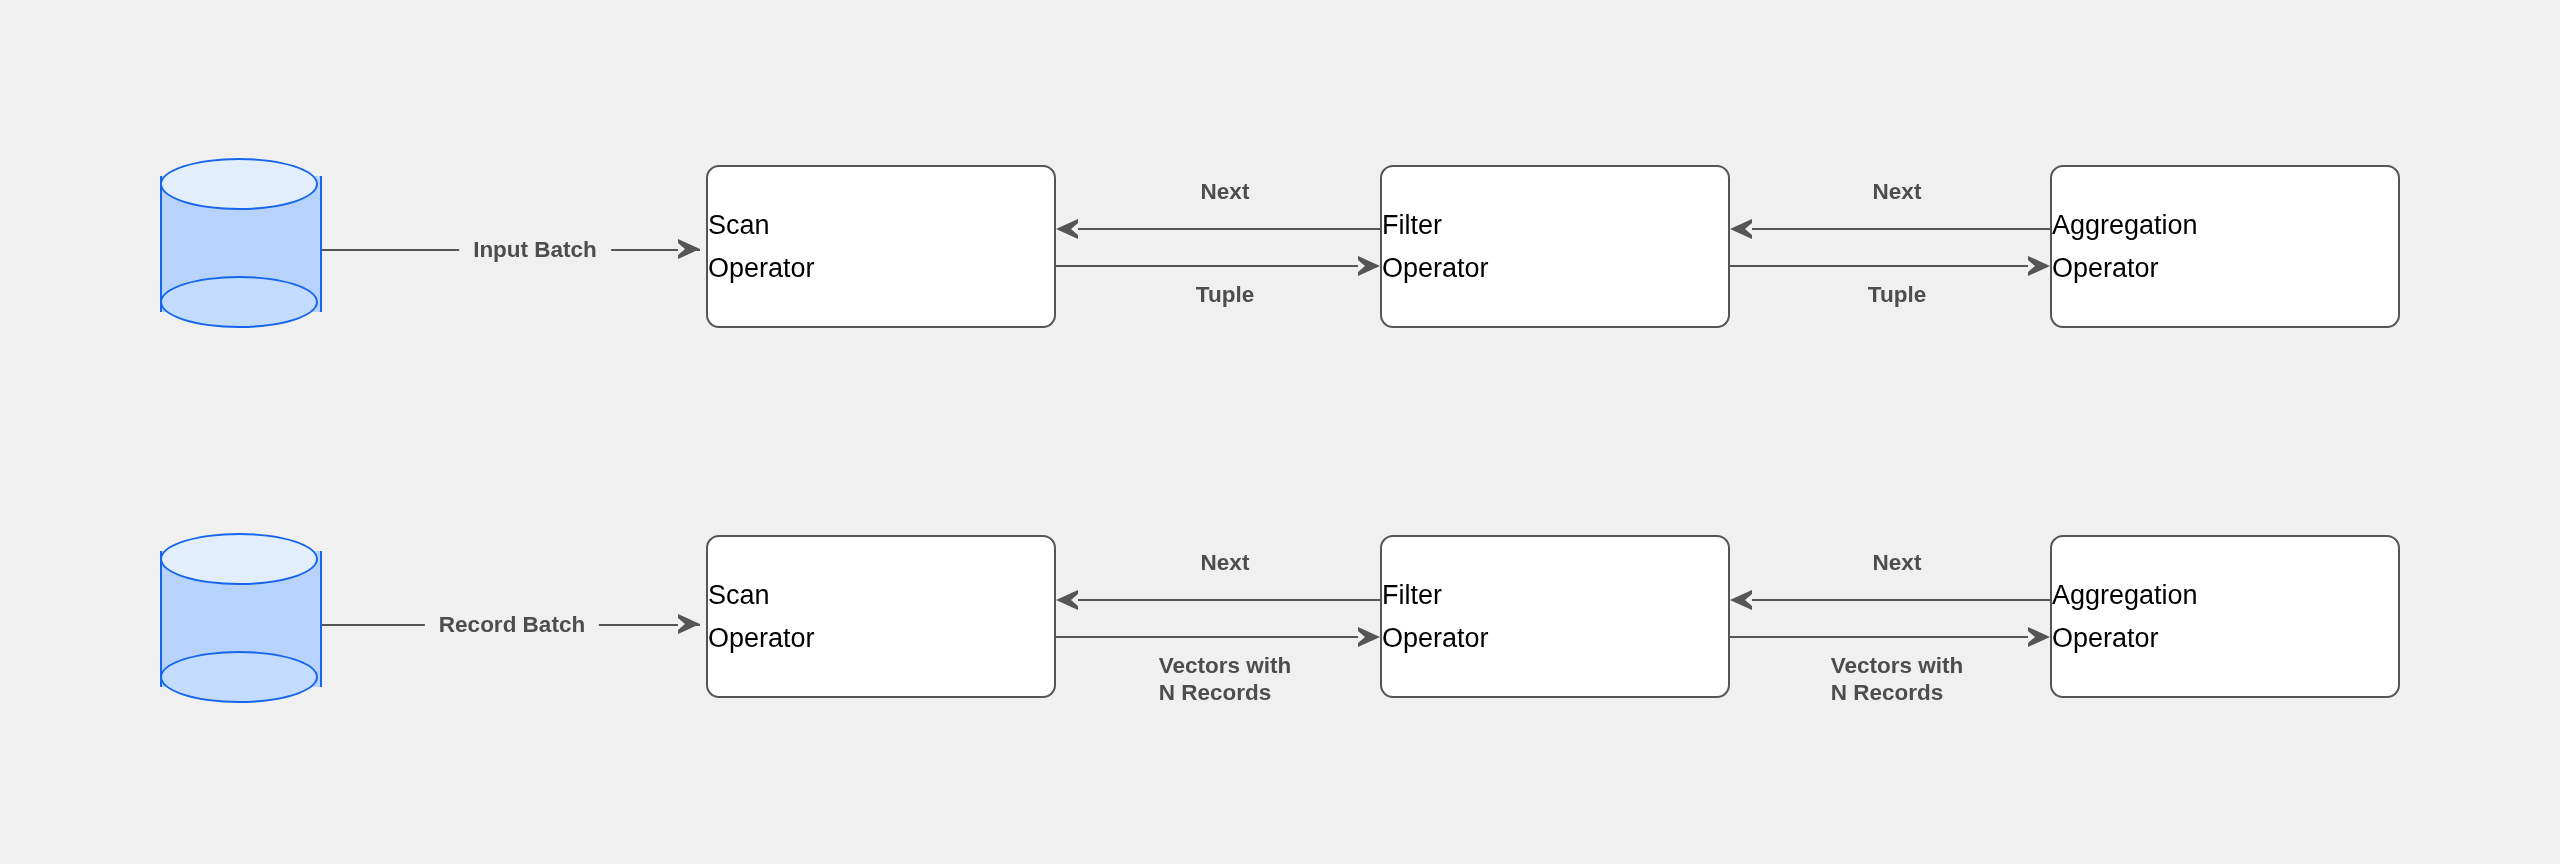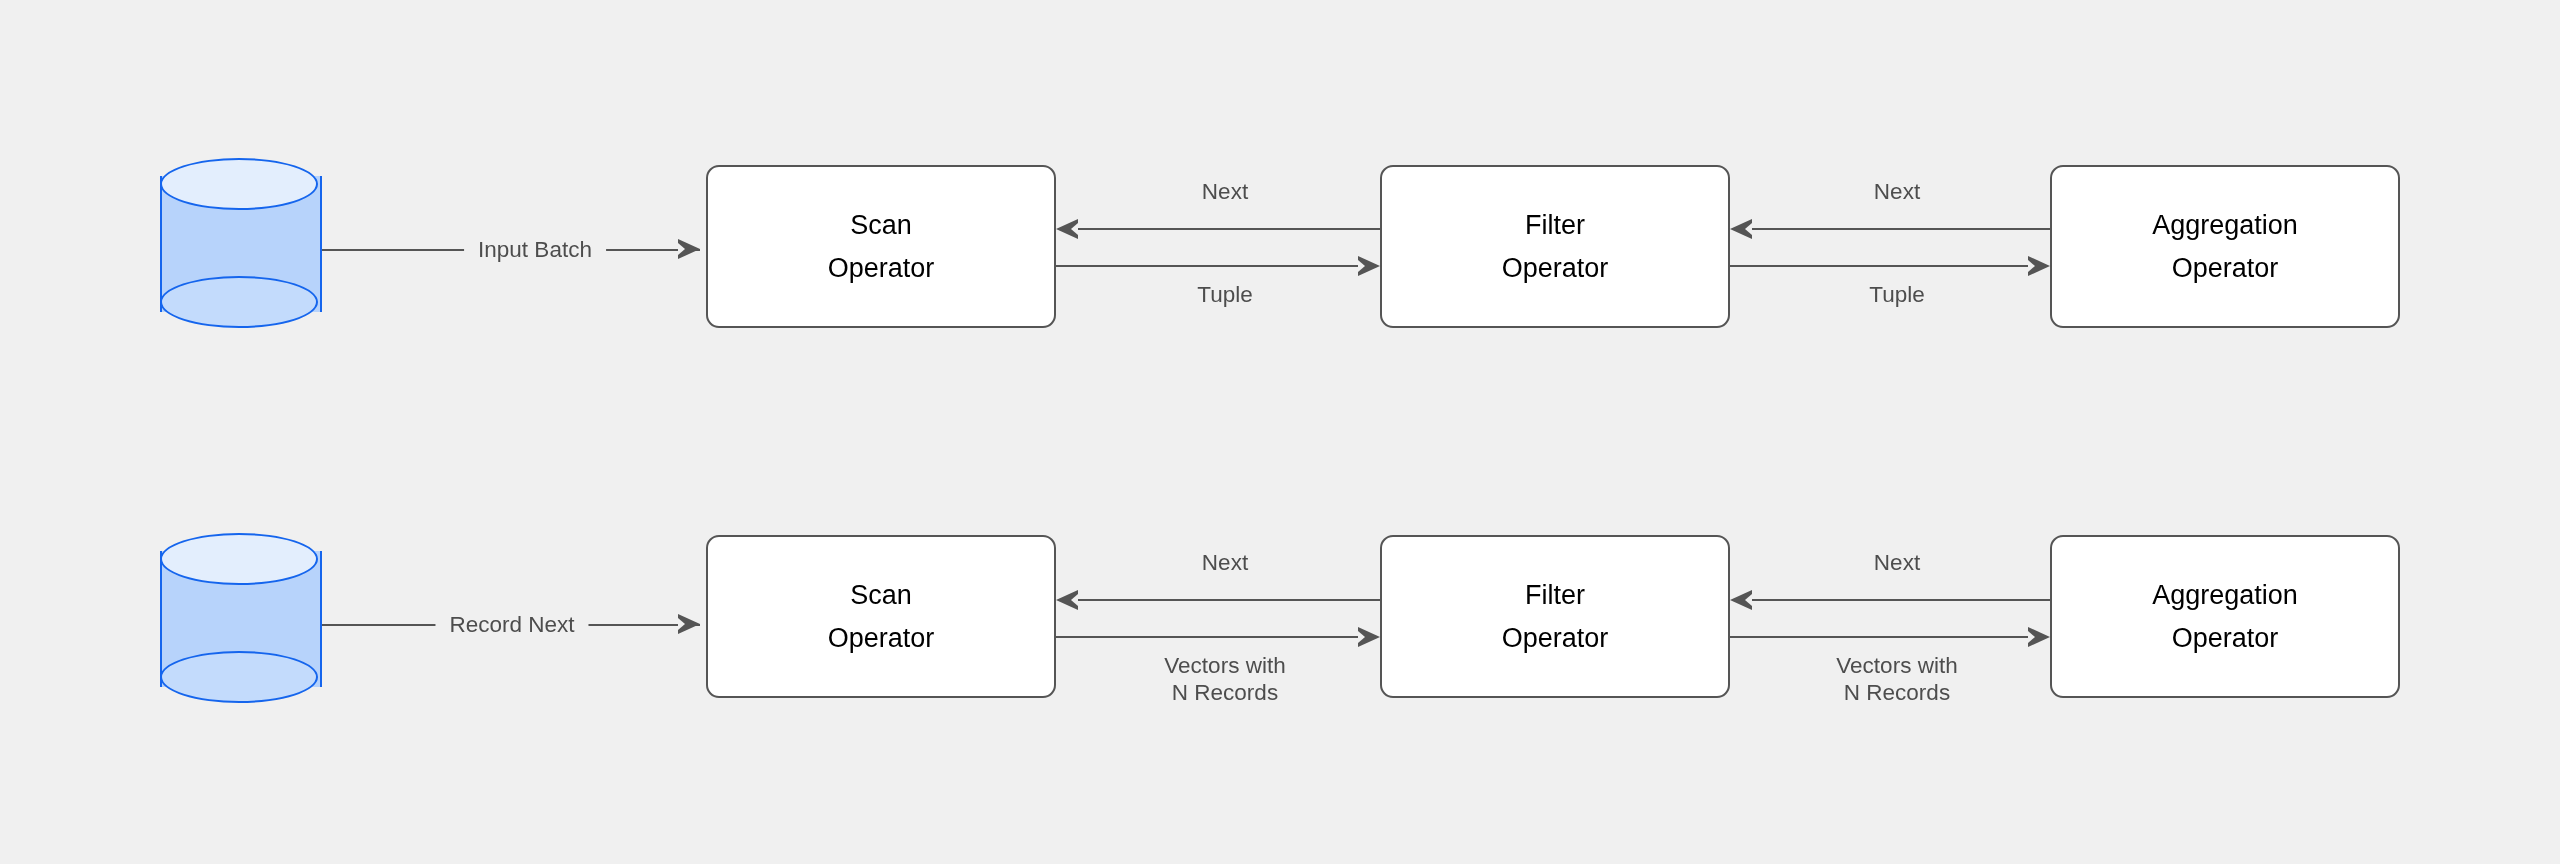--- a/index.html
+++ b/index.html
@@ -67,21 +67,21 @@
   }
   
   .op-box {
     position: absolute;
     background: #ffffff;
     border: 2px solid #555555;
     border-radius: 13px;
     box-sizing: border-box;
     display: flex;
     flex-direction: column;
-    align-items: center;
+    align-items: flex-start;
     justify-content: center;
     color: #000000;
     font-size: 27px;
     line-height: 1.0;
   }
   .op-box .ln1 { margin-bottom: 16px; }
   .op-box .ln2 { }
 
   
   .hline {
@@ -124,23 +124,24 @@
     border-top: 6px solid transparent;
     border-bottom: 6px solid transparent;
     border-right: 7px solid #f0f0f0;
   }
   
   .edge-label {
     position: absolute;
     color: #4d4d4d;
     font-size: 22.5px;
     line-height: 27px;
-    text-align: center;
+    text-align: left;
     white-space: pre-line;
     transform: translateX(-50%);
+    font-weight: bold;
   }
   .edge-label.on-line {
     background: #f0f0f0;
     padding: 0 14px;
   }
 </style>
 </head>
 <body>
 
 <div id="canvas">
@@ -192,21 +193,21 @@
   <div class="row" style="top:0;">
 
     <div class="cylinder" style="left:160px; top:533px;">
       <div class="cyl-body"></div>
       <div class="cyl-bottom"></div>
       <div class="cyl-top"></div>
     </div>
 
     <div class="hline" style="left:322px; top:624px; width:378px;"></div>
     <div class="arrow-r" style="left:678px; top:614px;"></div>
-    <div class="edge-label on-line" style="left:512px; top:611px;">Record Next</div>
+    <div class="edge-label on-line" style="left:512px; top:611px;">Record Batch</div>
 
     <div class="op-box" style="left:706px; top:535px; width:350px; height:163px;">
       <span class="ln1">Scan</span>
       <span class="ln2">Operator</span>
     </div>
 
     <div class="hline" style="left:1070px; top:599px; width:310px;"></div>
     <div class="arrow-l" style="left:1056px; top:590px;"></div>
     <div class="edge-label" style="left:1225px; top:549px;">Next</div>
 

